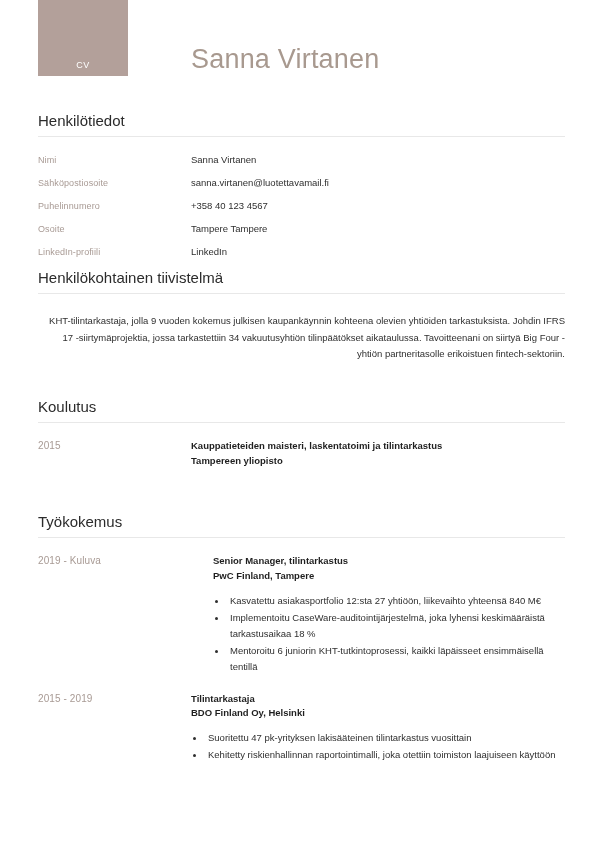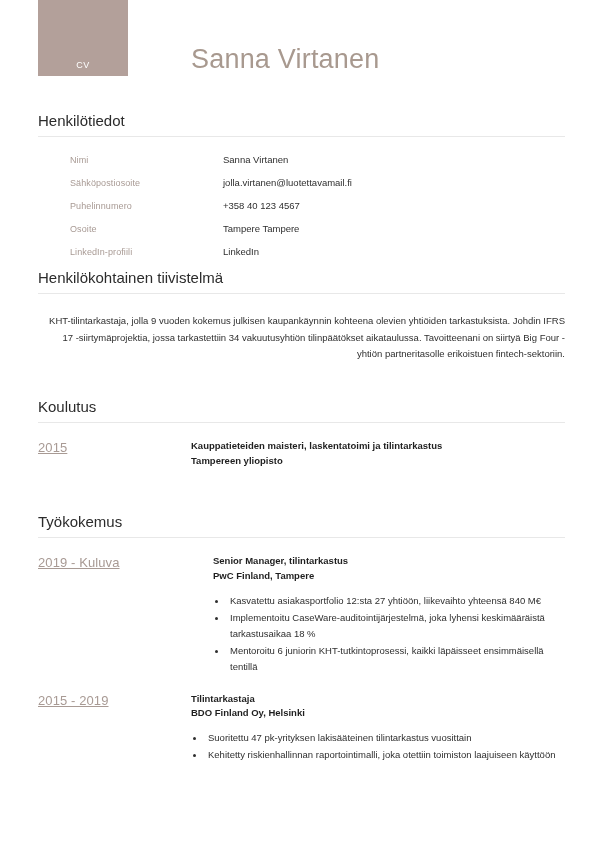--- a/index.html
+++ b/index.html
@@ -79,21 +79,20 @@
   }
 
   #section-personal { margin-top: 36px; }
   #section-summary  { }
   #section-education{ margin-top: 35px; }
   #section-experience{ margin-top: 45px; }
 
   
   .details {
     margin-top: 17px;
-    margin-left: 32px;
   }
   .detail-row {
     display: flex;
     align-items: baseline;
     margin-bottom: 12px;
   }
   .detail-label {
     width: 153px;
     flex: 0 0 153px;
     font-size: 9px;
@@ -118,25 +117,24 @@
   
   .entries { margin-top: 16px; }
   .entry {
     display: flex;
     align-items: flex-start;
     margin-bottom: 10px;
   }
   .entry-date {
     width: 153px;
     flex: 0 0 153px;
-    font-size: 13px;
+    font-size: 10px;
     color: #a89a94;
     padding-top: 1px;
     letter-spacing: 0.1px;
-    text-decoration: underline;
   }
   .entry-body {
     flex: 1 1 auto;
   }
   .entry-title {
     font-size: 9.5px;
     font-weight: bold;
     color: #1f1f1f;
     line-height: 1.55;
   }
@@ -178,21 +176,21 @@
   <div class="section" id="section-personal">
     <div class="section-title">Henkilötiedot</div>
     <div class="section-rule"></div>
     <div class="details">
       <div class="detail-row">
         <div class="detail-label">Nimi</div>
         <div class="detail-value">Sanna Virtanen</div>
       </div>
       <div class="detail-row">
         <div class="detail-label">Sähköpostiosoite</div>
-        <div class="detail-value">jolla.virtanen@luotettavamail.fi</div>
+        <div class="detail-value">sanna.virtanen@luotettavamail.fi</div>
       </div>
       <div class="detail-row">
         <div class="detail-label">Puhelinnumero</div>
         <div class="detail-value">+358 40 123 4567</div>
       </div>
       <div class="detail-row">
         <div class="detail-label">Osoite</div>
         <div class="detail-value">Tampere Tampere</div>
       </div>
       <div class="detail-row">

